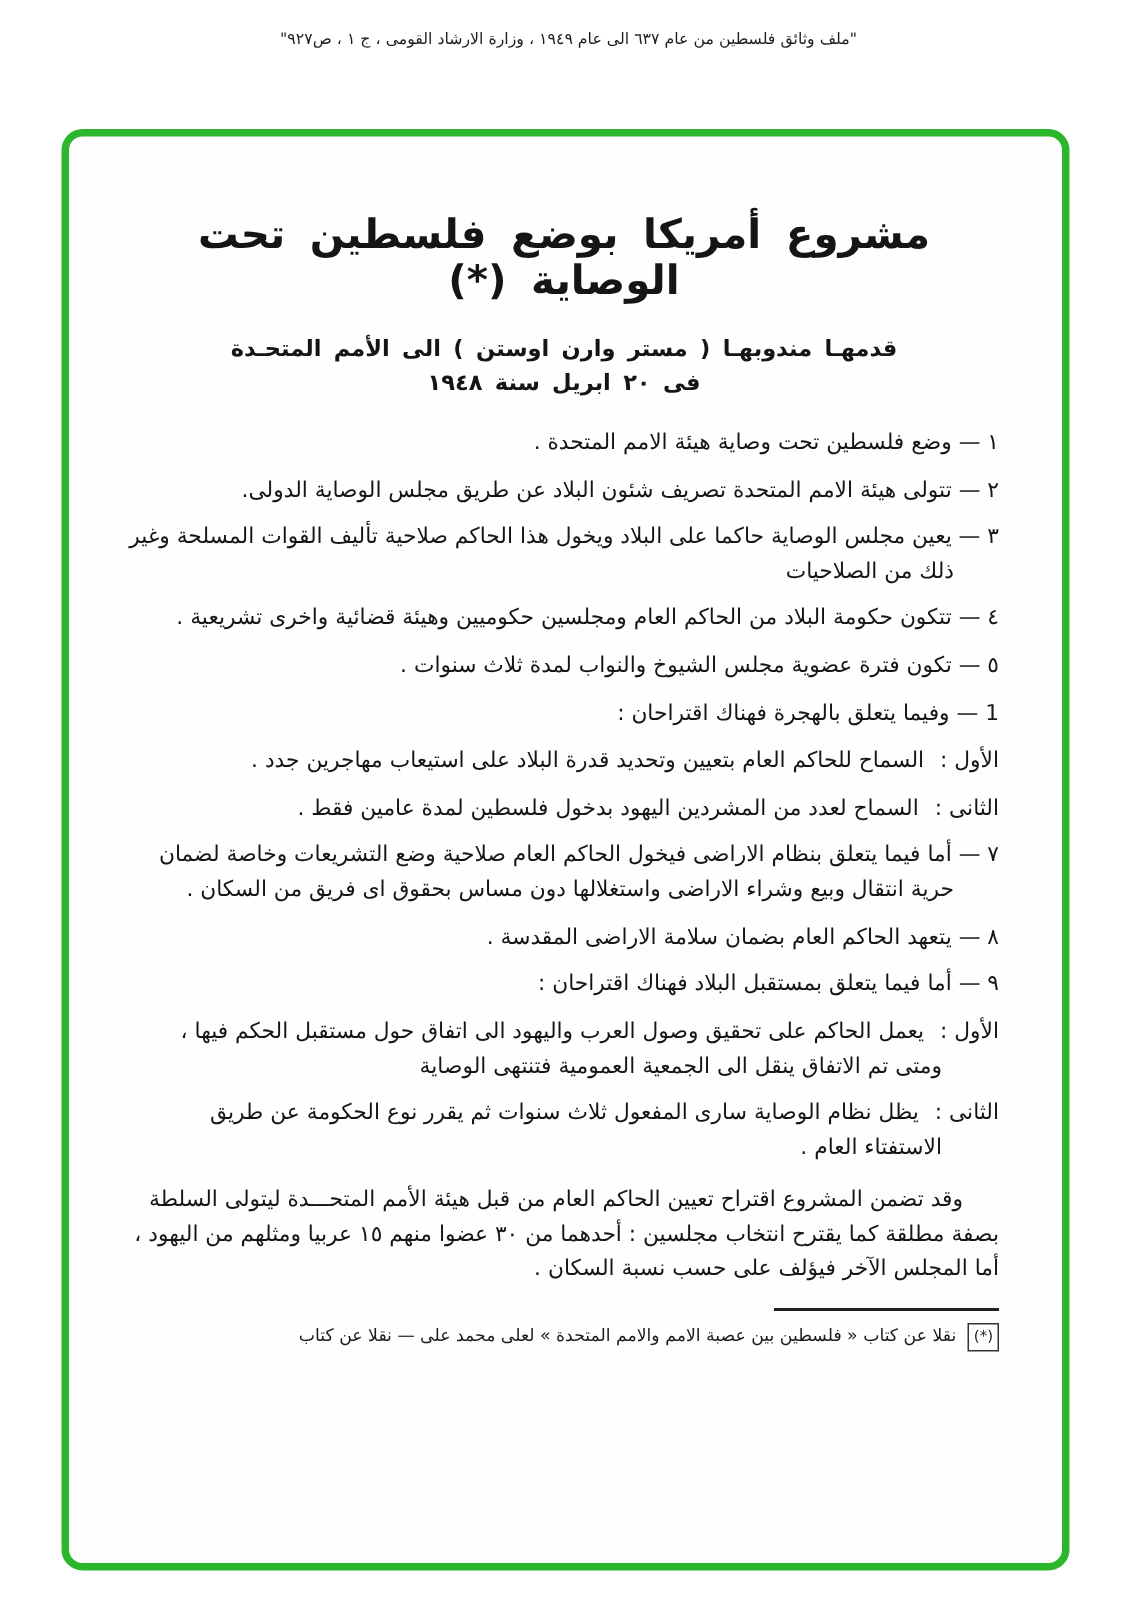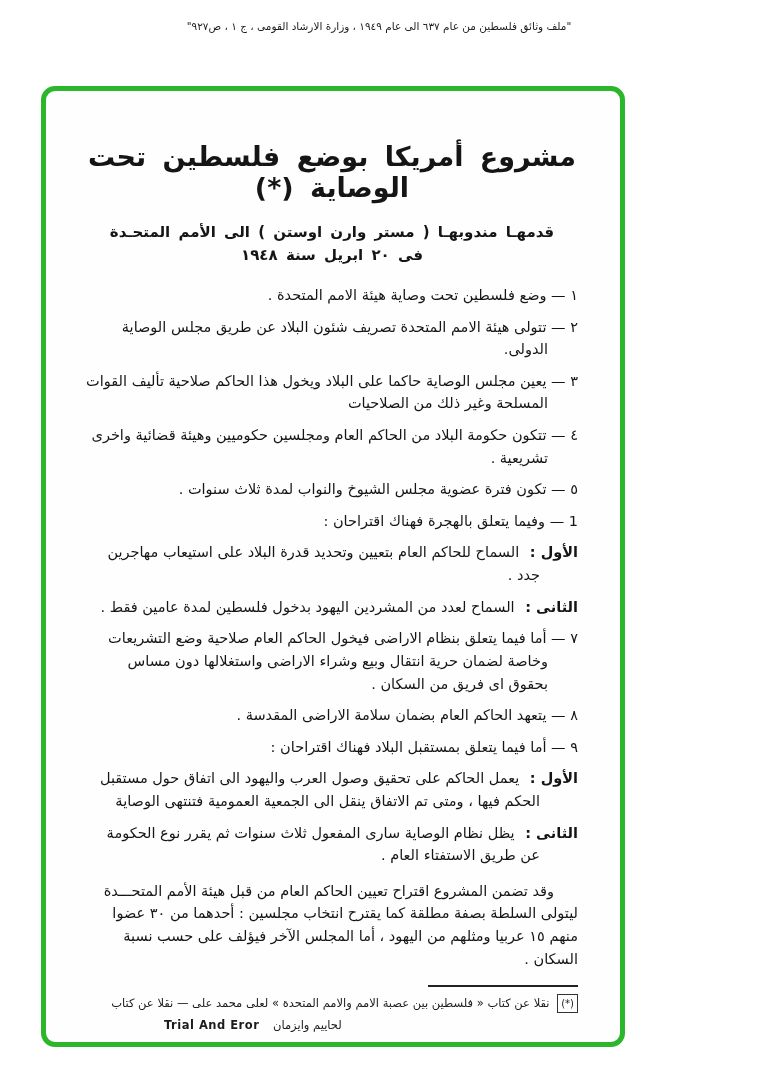--- a/index.html
+++ b/index.html
@@ -15,21 +15,21 @@
 
   
   .top-header { direction: rtl; text-align: center; padding-top: 13px; }
   .top-title { font-size: 15px; font-weight: bold; letter-spacing: 0.3px; }
   .top-source { font-size: 10.5px; margin-top: 7px; color: #1d1d1d; }
 
   
   .frame {
     position: absolute;
     left: 41px; top: 86px;
-    width: 584px; height: 961px;
+    width: 672px; height: 961px;
     border: 5px solid #2bb62b;
     border-radius: 14px;
     background: #fefefe;
   }
   .content {
     direction: rtl;
     text-align: right;
     padding: 46px 42px 0 40px;
     height: 100%;
   }
@@ -57,21 +57,21 @@
     padding-right: 30px;
     text-indent: -30px;
   }
   .sub-clause {
     font-size: 14.5px;
     line-height: 1.56;
     margin: 9px 0;
     padding-right: 38px;
     text-indent: -38px;
   }
-  .sub-label { font-weight: bold; margin-left: 6px; }
+  .sub-label { font-weight: normal; margin-left: 6px; }
 
   .closing {
     font-size: 14.5px;
     line-height: 1.56;
     margin: 13px 0 0;
     text-indent: 24px;
   }
 
   .footnote-rule {
     width: 150px;
@@ -143,20 +143,16 @@
       <span class="sub-label">الثانى :</span>
       <span>يظل نظام الوصاية سارى المفعول ثلاث سنوات ثم يقرر نوع الحكومة عن طريق الاستفتاء العام .</span>
     </p>
 
     <p class="closing">وقد تضمن المشروع اقتراح تعيين الحاكم العام من قبل هيئة الأمم المتحـــدة ليتولى السلطة بصفة مطلقة كما يقترح انتخاب مجلسين : أحدهما من ٣٠ عضوا منهم ١٥ عربيا ومثلهم من اليهود ، أما المجلس الآخر فيؤلف على حسب نسبة السكان .</p>
 
     <div class="footnote-rule"></div>
     <div class="footnote">
       <span class="footnote-marker">(*)</span>
       <span>نقلا عن كتاب « فلسطين بين عصبة الامم والامم المتحدة » لعلى محمد على — نقلا عن كتاب</span>
-      <div class="footnote-line2">
-        <span class="footnote-latin">Trial And Eror</span>
-        <span>لحاييم وايزمان</span>
-      </div>
     </div>
 
   </div>
 </div>
 
 </body></html>

